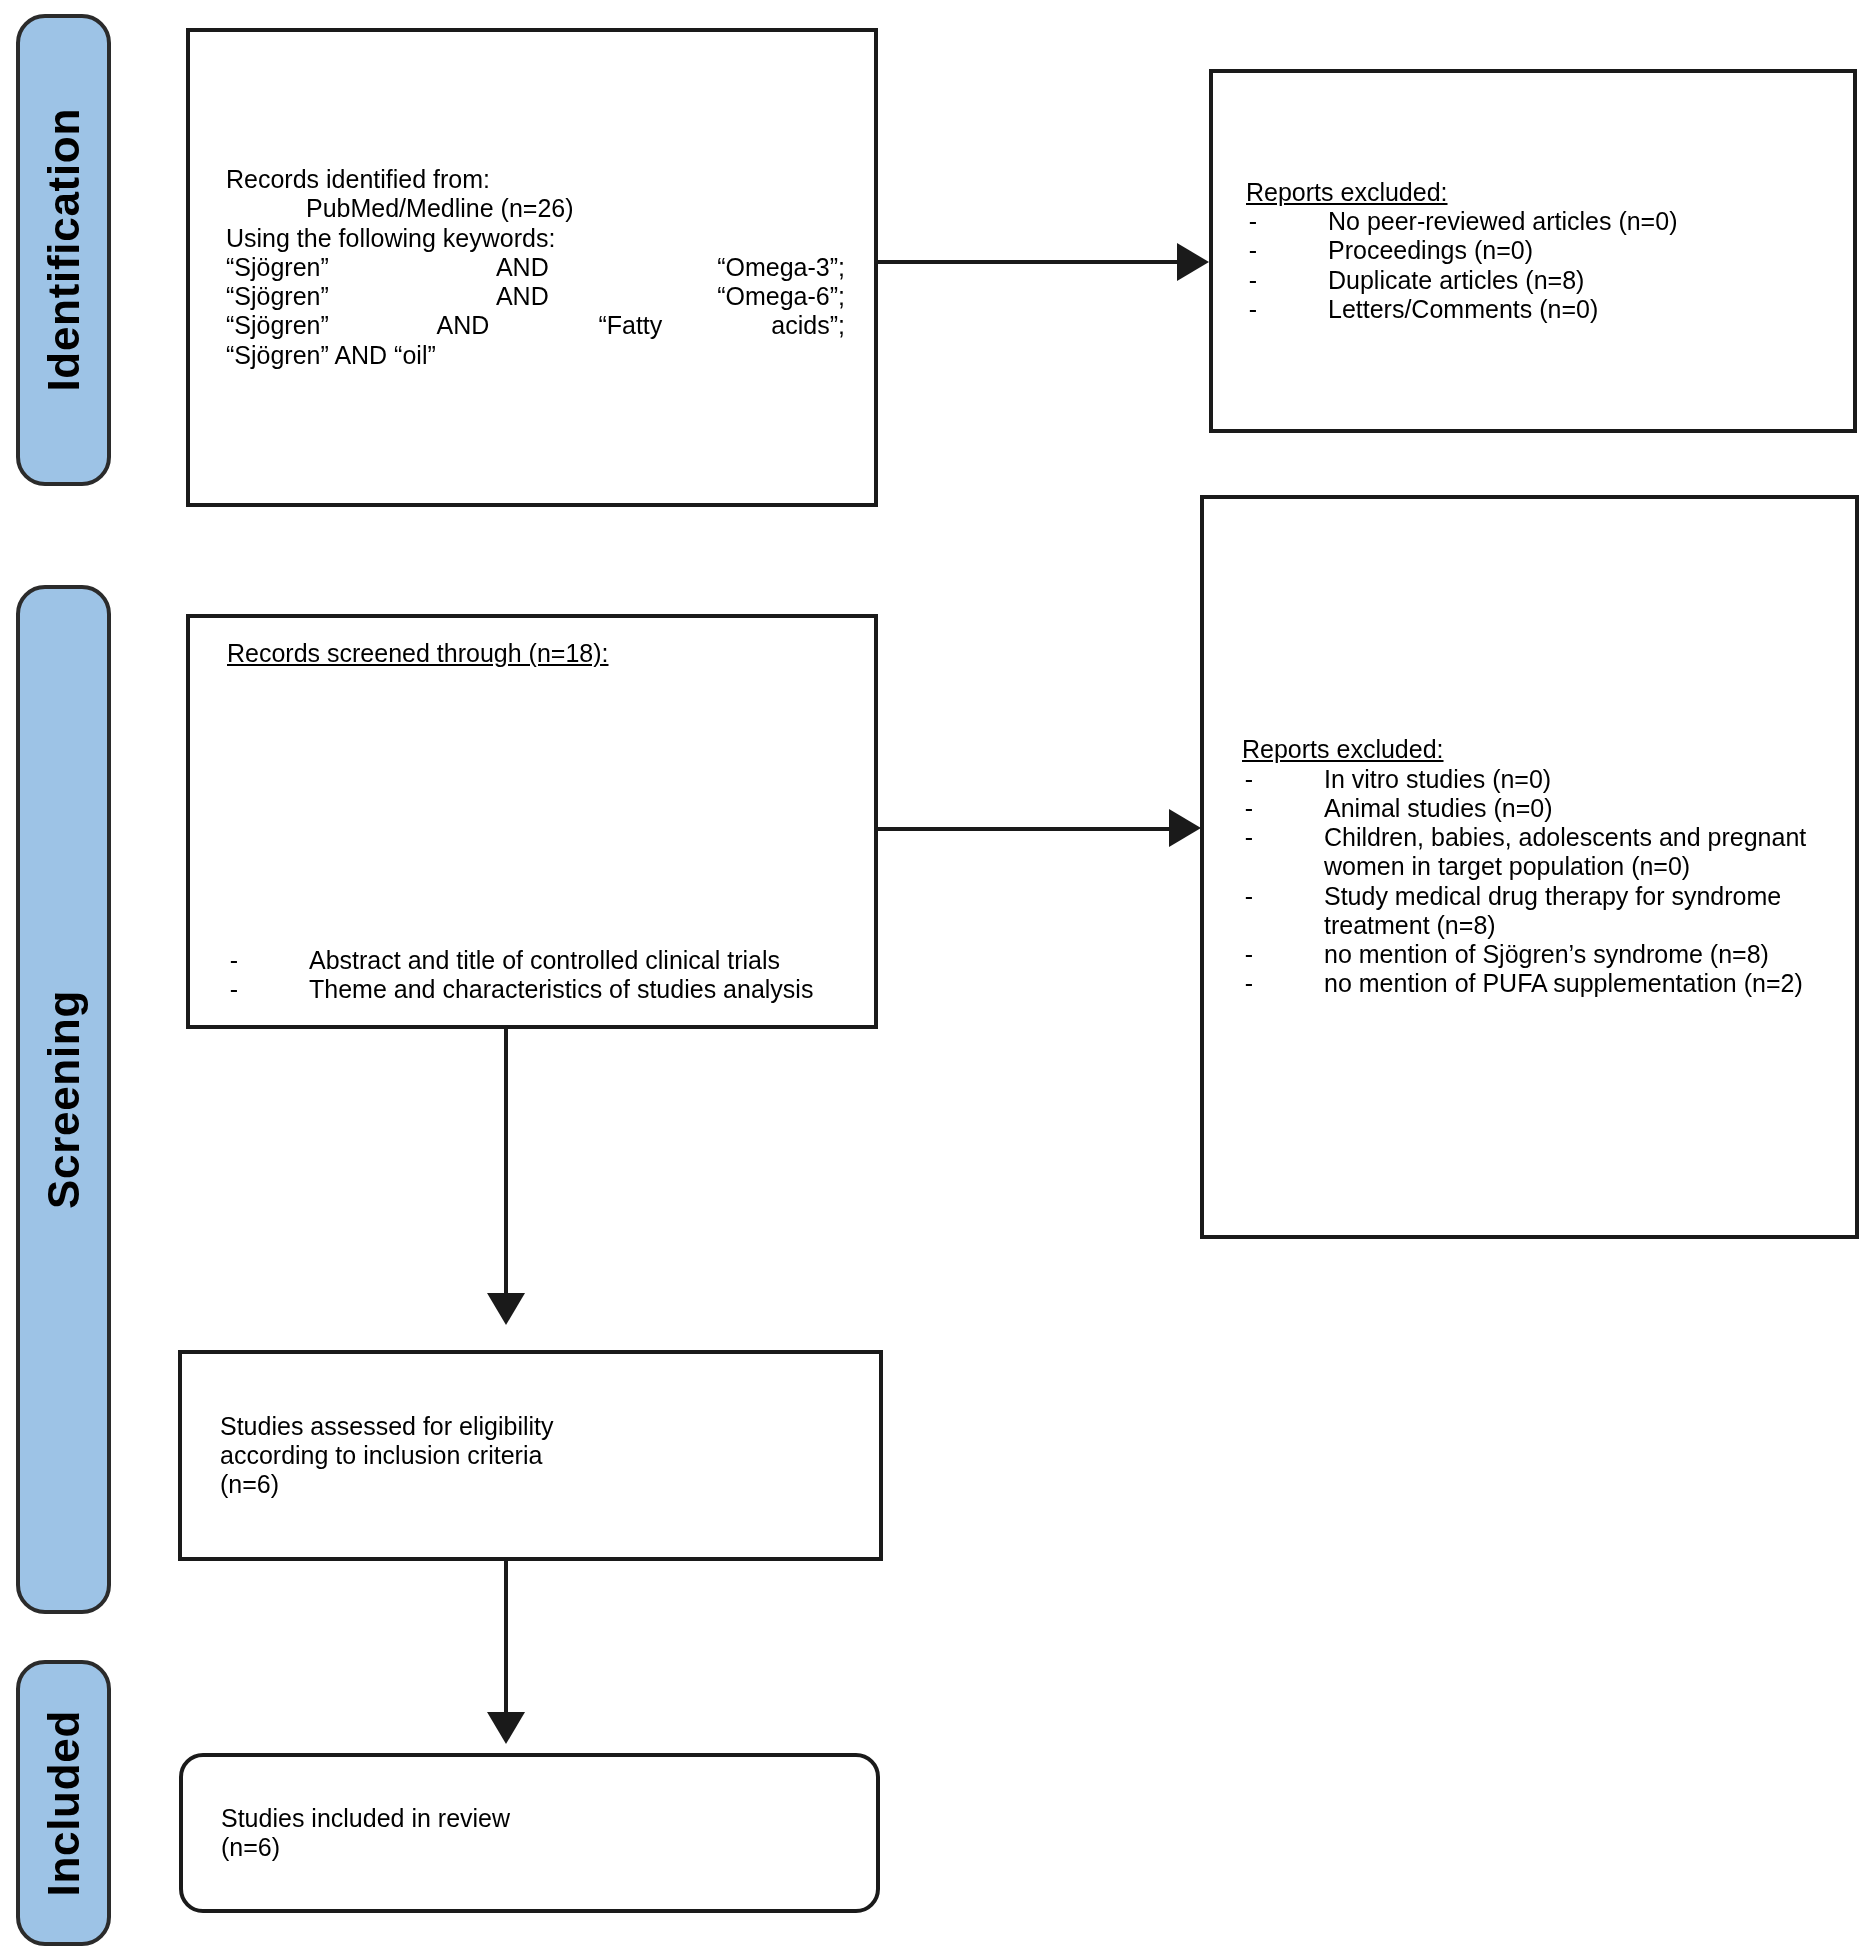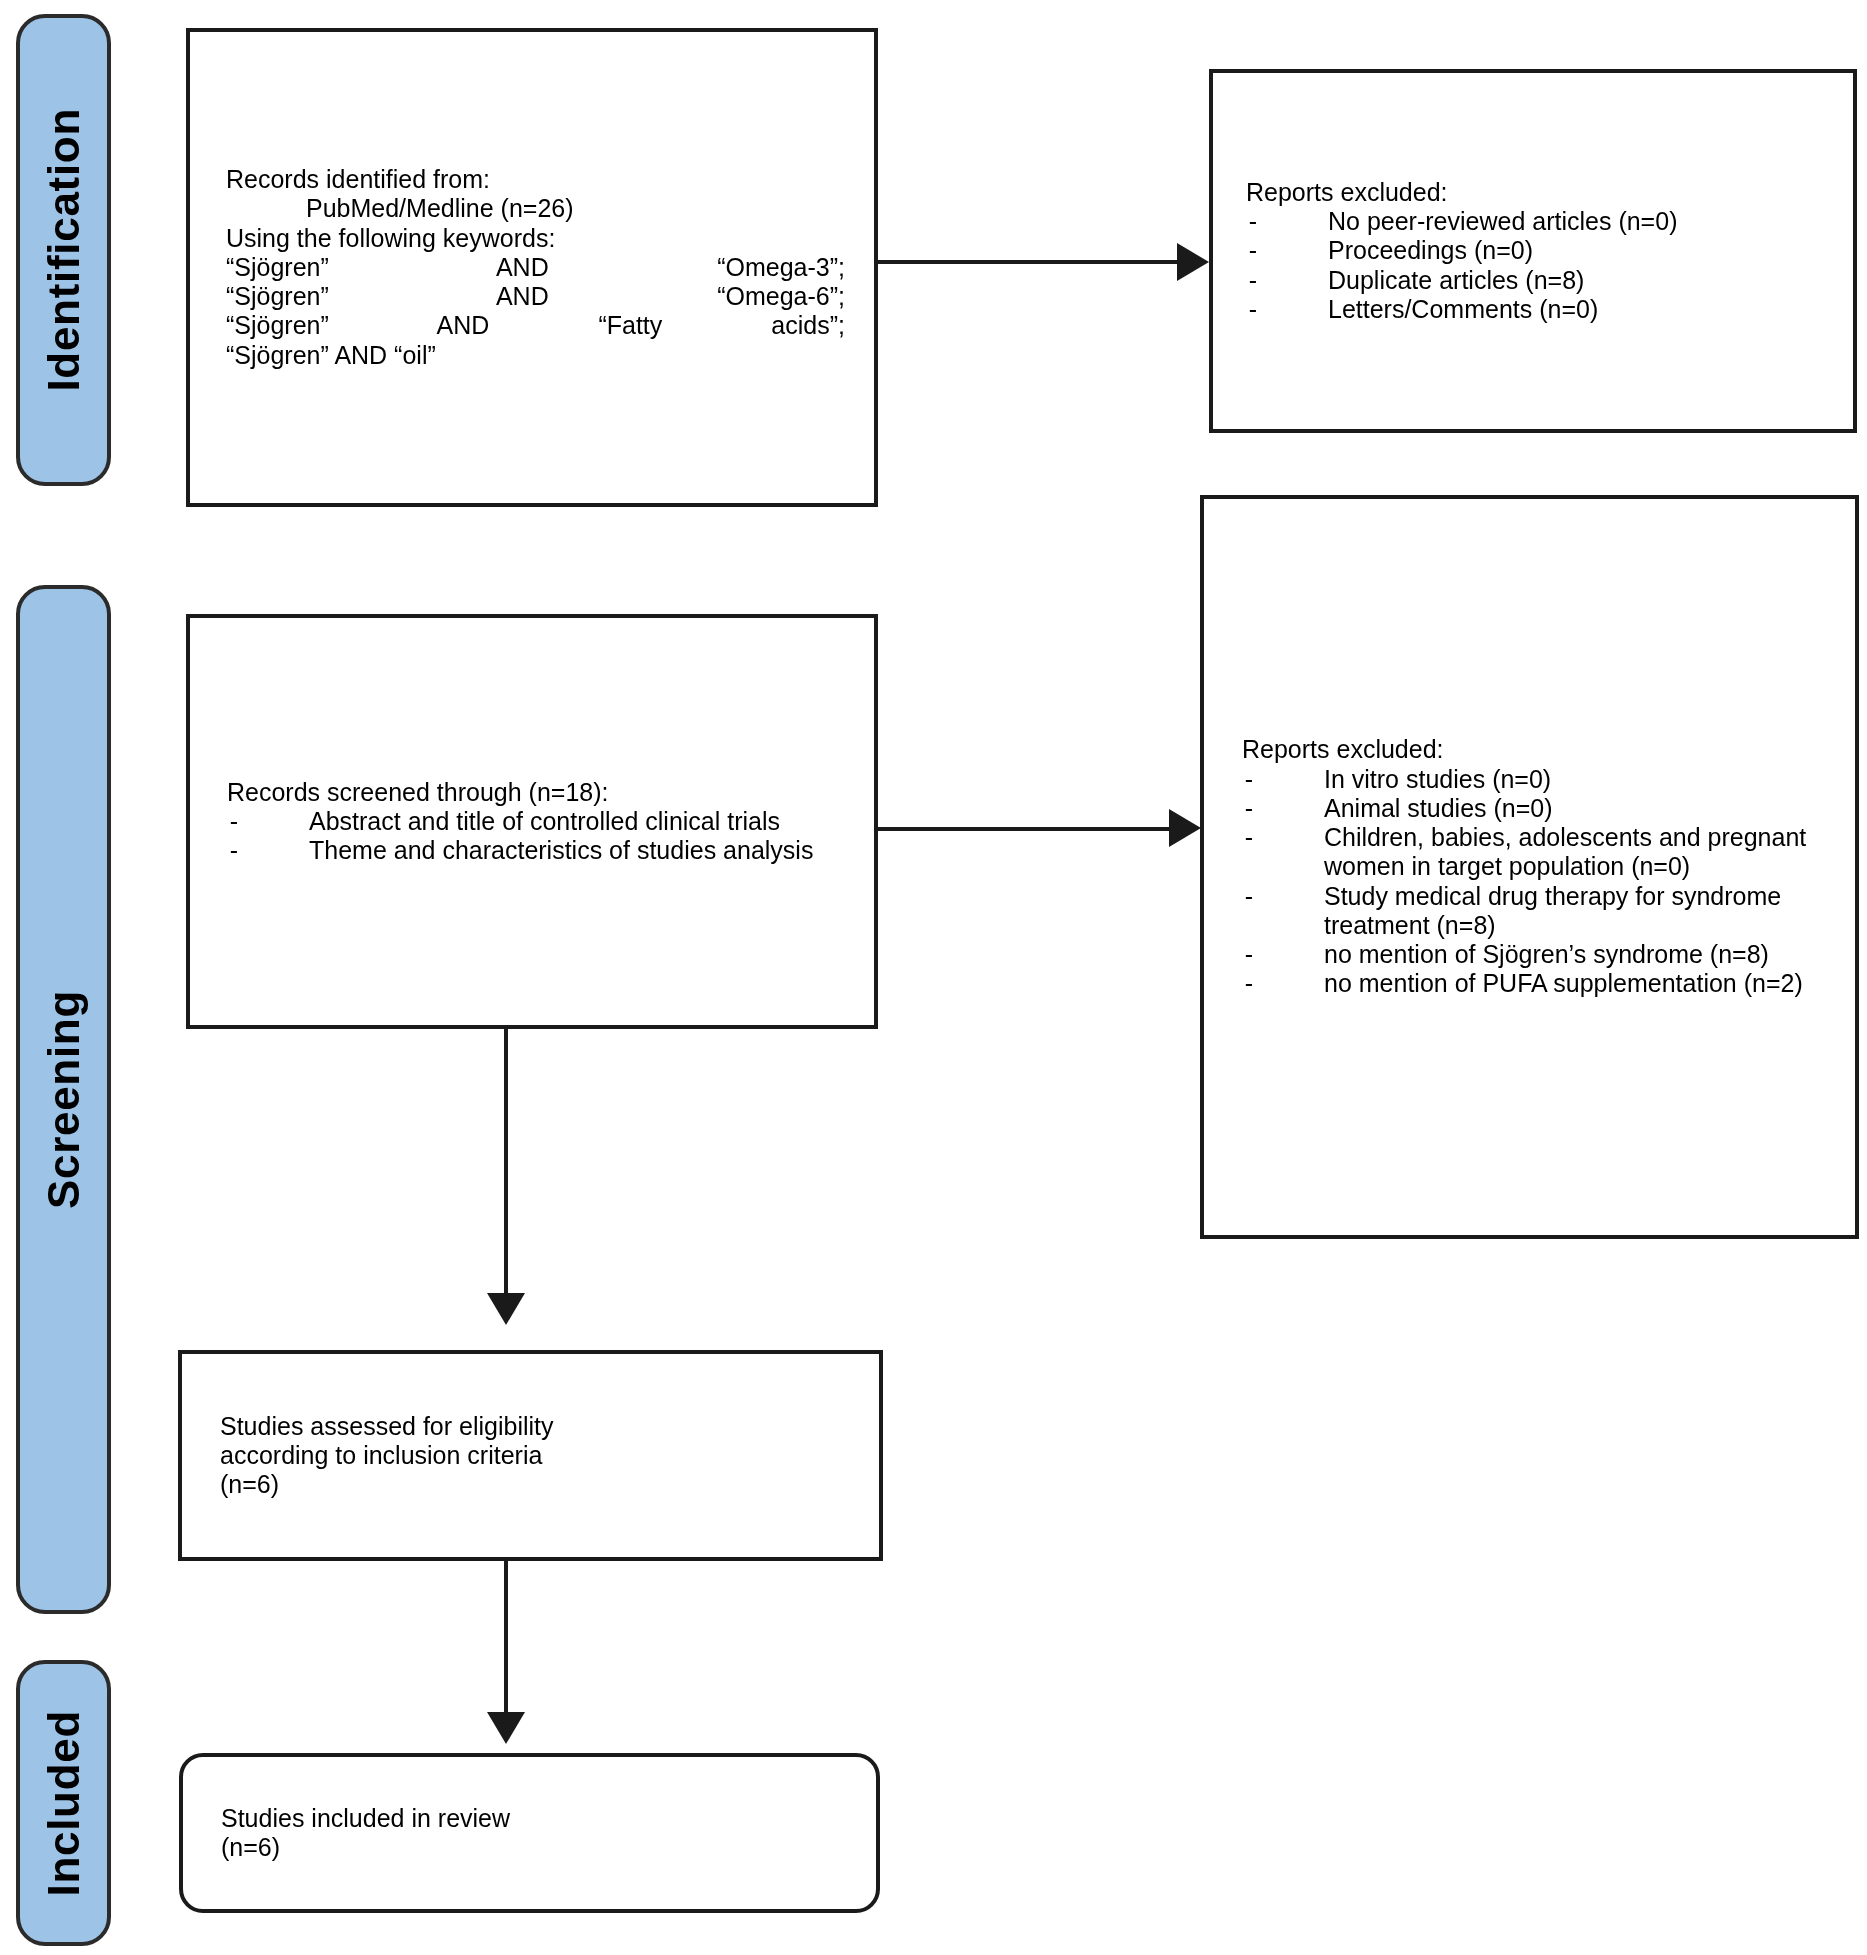--- a/index.html
+++ b/index.html
@@ -17,29 +17,29 @@
     writing-mode:vertical-rl; transform:rotate(180deg);
     font-weight:bold; font-size:44px; letter-spacing:0.7px; white-space:nowrap;
   }
   
   .box {
     position:absolute; box-sizing:border-box; background:#ffffff;
     border:4.2px solid #1a1a1a;
     display:flex; flex-direction:column; justify-content:center;
     font-size:25px; line-height:1.17;
   }
-  .box .title { margin:0; }
+  .box .title { margin:0;text-decoration:underline; }
   .line[data-style="indent"] { padding-left:80px; }
   .line[data-style="justify"] { text-align:justify; text-align-last:justify; }
   .bullet { display:grid; grid-template-columns:82px 1fr; align-items:start; }
   .bullet .marker { padding-left:2.8px; }
   
   .box-records-identified { padding:28px 29px 28px 36px; }
   .box-reports-excluded-top { padding:21px 21px 21px 33px; }
-  .box-records-screened { padding:21px 24px 21px 37px; }
+  .box-records-screened { padding:21px 24px 21px 37px;justify-content:space-between; }
   .box-reports-excluded-mid { padding:21px 19.4px 21px 38px; }
   .box-studies-assessed { padding:21px 28px 21px 38px; }
   .box-studies-included { padding:21px 28px 21px 38px; }
   
   .shaft-h { position:absolute; height:4.2px; background:#1a1a1a; }
   .shaft-v { position:absolute; width:4.2px; background:#1a1a1a; }
   .head-right {
     position:absolute; width:0; height:0;
     border-top:19.4px solid transparent; border-bottom:19.4px solid transparent;
     border-left:32px solid #1a1a1a;

